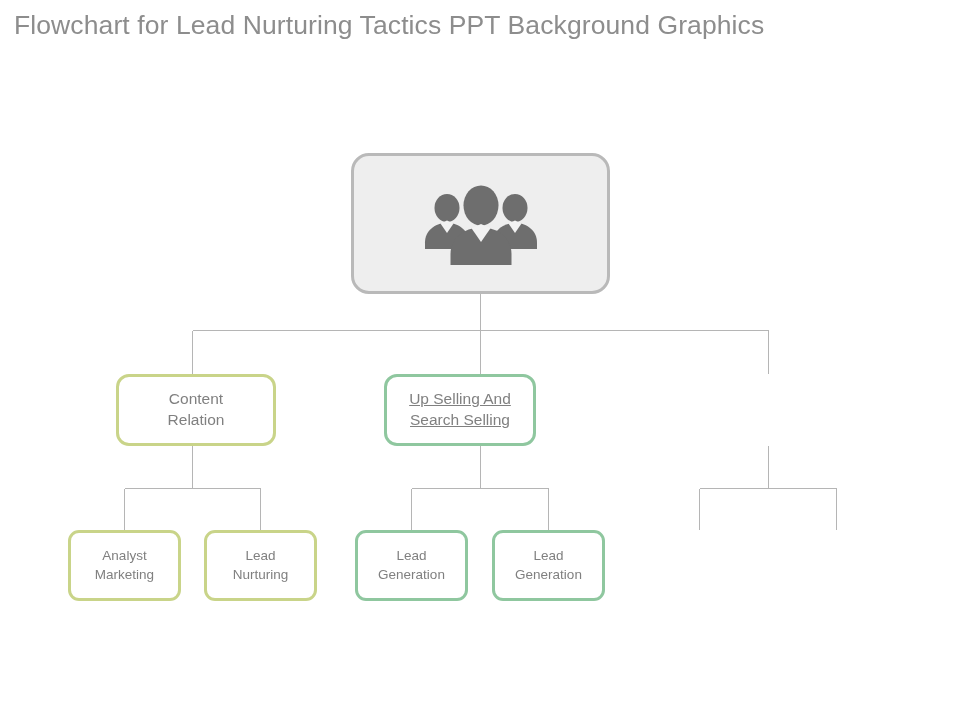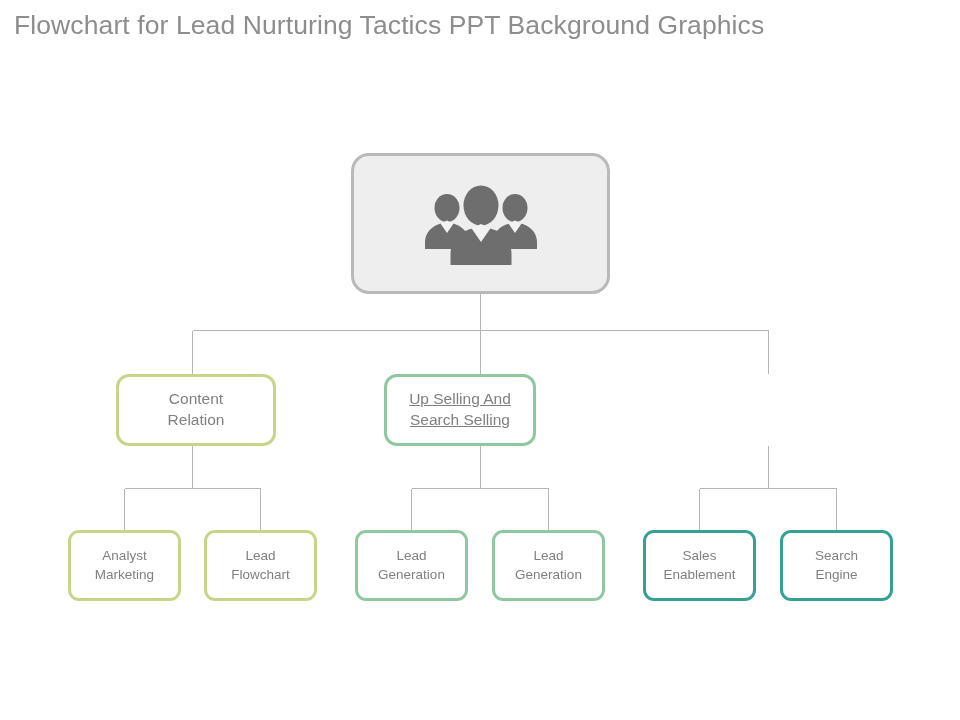--- a/index.html
+++ b/index.html
@@ -175,45 +175,33 @@
   <div class="node node-l3 l3-1">
     <span class="node-label">
       <span>Analyst</span><br>
       <span>Marketing</span>
     </span>
   </div>
 
   <div class="node node-l3 l3-2">
     <span class="node-label">
       <span>Lead</span><br>
-      <span>Flowchart</span>
+      <span>Nurturing</span>
     </span>
   </div>
 
   <div class="node node-l3 l3-3">
     <span class="node-label">
       <span>Lead</span><br>
       <span>Generation</span>
     </span>
   </div>
 
   <div class="node node-l3 l3-4">
     <span class="node-label">
       <span>Lead</span><br>
       <span>Generation</span>
     </span>
   </div>
 
-  <div class="node node-l3 l3-5">
-    <span class="node-label">
-      <span>Sales</span><br>
-      <span>Enablement</span>
-    </span>
-  </div>
-
-  <div class="node node-l3 l3-6">
-    <span class="node-label">
-      <span>Search</span><br>
-      <span>Engine</span>
-    </span>
-  </div>
+
 
 </div>
 
 </body></html>

